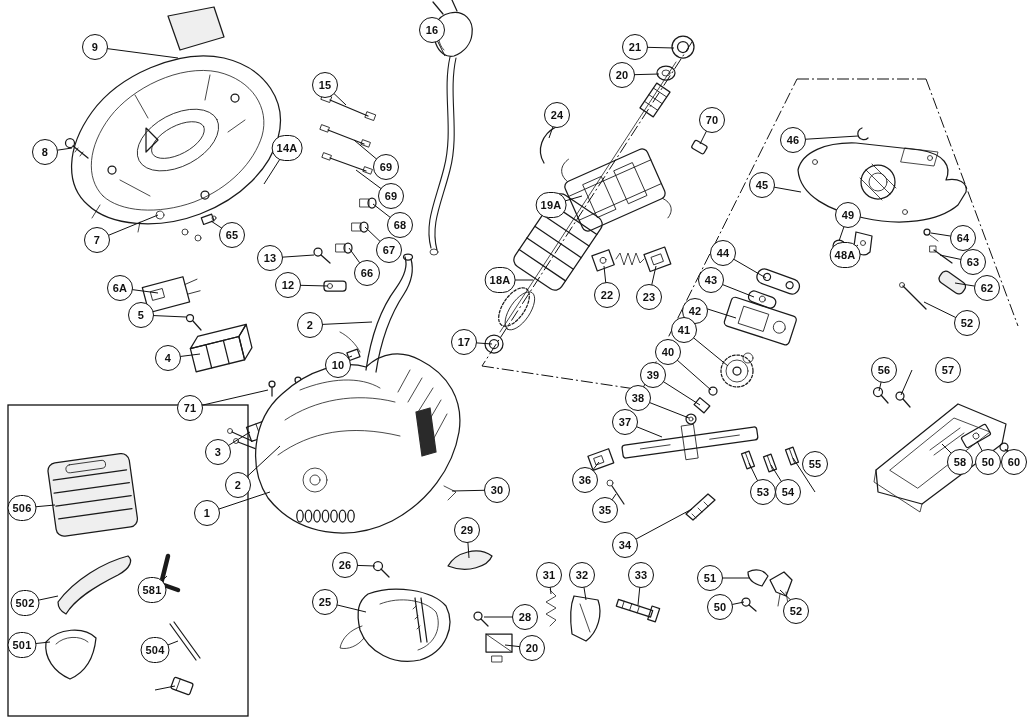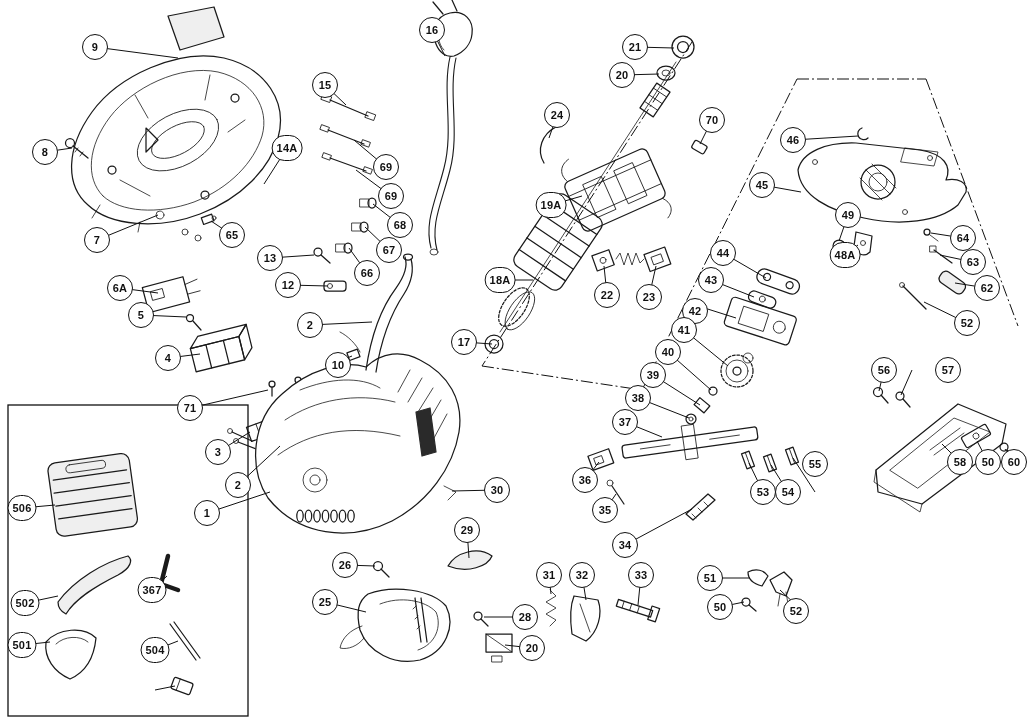--- a/index.html
+++ b/index.html
@@ -529,21 +529,21 @@
       <div class="balloon" style="left: 815px; top: 464px;">55</div>
       <div class="balloon" style="left: 960px; top: 462px;">58</div>
       <div class="balloon" style="left: 988px; top: 462px;">50</div>
       <div class="balloon" style="left: 1014px; top: 462px;">60</div>
       <div class="balloon" style="left: 497px; top: 490px;">30</div>
       <div class="balloon" style="left: 207px; top: 513px;">1</div>
       <div class="balloon" style="left: 467px; top: 530px;">29</div>
       <div class="balloon" style="left: 625px; top: 545px;">34</div>
       <div class="balloon" style="left: 345px; top: 565px;">26</div>
       <div class="balloon" style="left: 22px; top: 508px;">506</div>
-      <div class="balloon" style="left: 152px; top: 590px;">367</div>
+      <div class="balloon" style="left: 152px; top: 590px;">581</div>
       <div class="balloon" style="left: 25px; top: 603px;">502</div>
       <div class="balloon" style="left: 22px; top: 645px;">501</div>
       <div class="balloon" style="left: 155px; top: 650px;">504</div>
       <div class="balloon" style="left: 155px; top: 690px; margin-top: 45px;">503</div>
       <div class="balloon" style="left: 325px; top: 602px;">25</div>
       <div class="balloon" style="left: 549px; top: 575px;">31</div>
       <div class="balloon" style="left: 582px; top: 575px;">32</div>
       <div class="balloon" style="left: 641px; top: 575px;">33</div>
       <div class="balloon" style="left: 710px; top: 578px;">51</div>
       <div class="balloon" style="left: 720px; top: 607px;">50</div>

